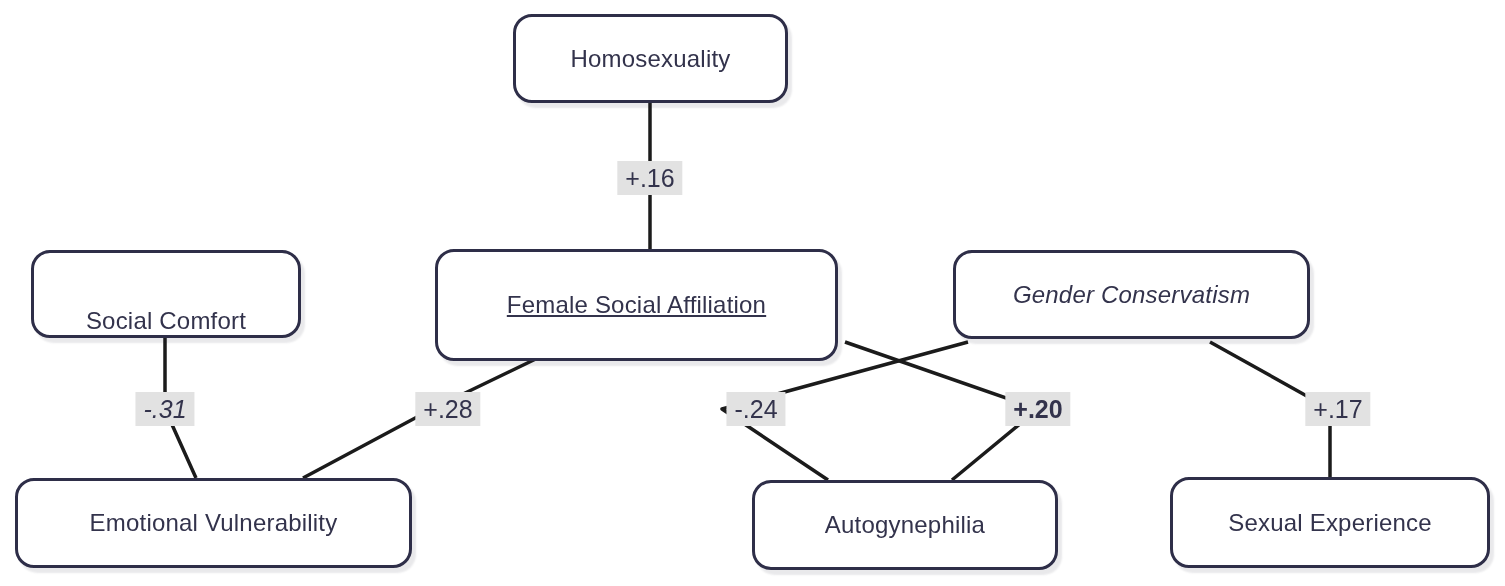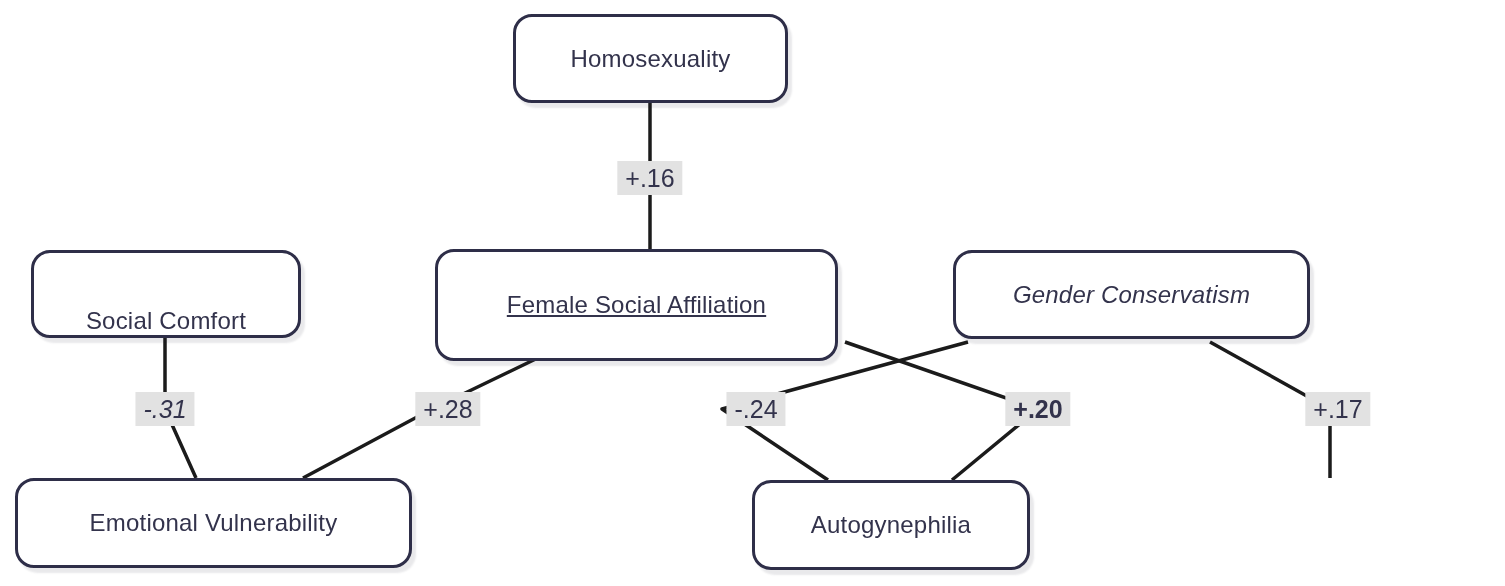--- a/index.html
+++ b/index.html
@@ -43,21 +43,21 @@
     letter-spacing: 0.2px;
     box-shadow: 4px 5px 2px rgba(40, 40, 60, 0.10);
     box-sizing: border-box;
     white-space: nowrap;
   }
   .node-homosexuality          { left: 513px;  top: 14px;  width: 275px; height: 89px; }
   .node-social-comfort         { left: 31px;   top: 250px; width: 270px; height: 88px; align-items: flex-end; }
   .node-female-social-affiliation { left: 435px; top: 249px; width: 403px; height: 112px; text-decoration: underline; }
   .node-gender-conservatism    { left: 953px;  top: 250px; width: 357px; height: 89px; font-style: italic; }
   .node-emotional-vulnerability{ left: 15px;   top: 478px; width: 397px; height: 90px; text-align: right; }
-  .node-autogynephilia         { left: 752px;  top: 480px; width: 278px; height: 90px; }
+  .node-autogynephilia         { left: 752px;  top: 480px; width: 306px; height: 90px; }
   .node-sexual-experience      { left: 1170px; top: 477px; width: 320px; height: 91px; }
 
   .edge-label {
     position: absolute;
     transform: translate(-50%, -50%);
     background: #e2e2e2;
     color: #33334c;
     font-size: 25px;
     font-weight: 500;
     padding: 2px 8px;
@@ -102,20 +102,23 @@
   </div>
 
   <div class="node node-emotional-vulnerability">
     <span>Emotional Vulnerability</span>
   </div>
 
   <div class="node node-autogynephilia">
     <span>Autogynephilia</span>
   </div>
 
+  <div class="node node-sexual-experience">
+    <span>Sexual Experience</span>
+  </div>
 
   <div class="edge-label edge-label-1">+.16</div>
   <div class="edge-label edge-label-2">-.31</div>
   <div class="edge-label edge-label-3">+.28</div>
   <div class="edge-label edge-label-4">-.24</div>
   <div class="edge-label edge-label-5">+.20</div>
   <div class="edge-label edge-label-6">+.17</div>
 
 </div>
 

